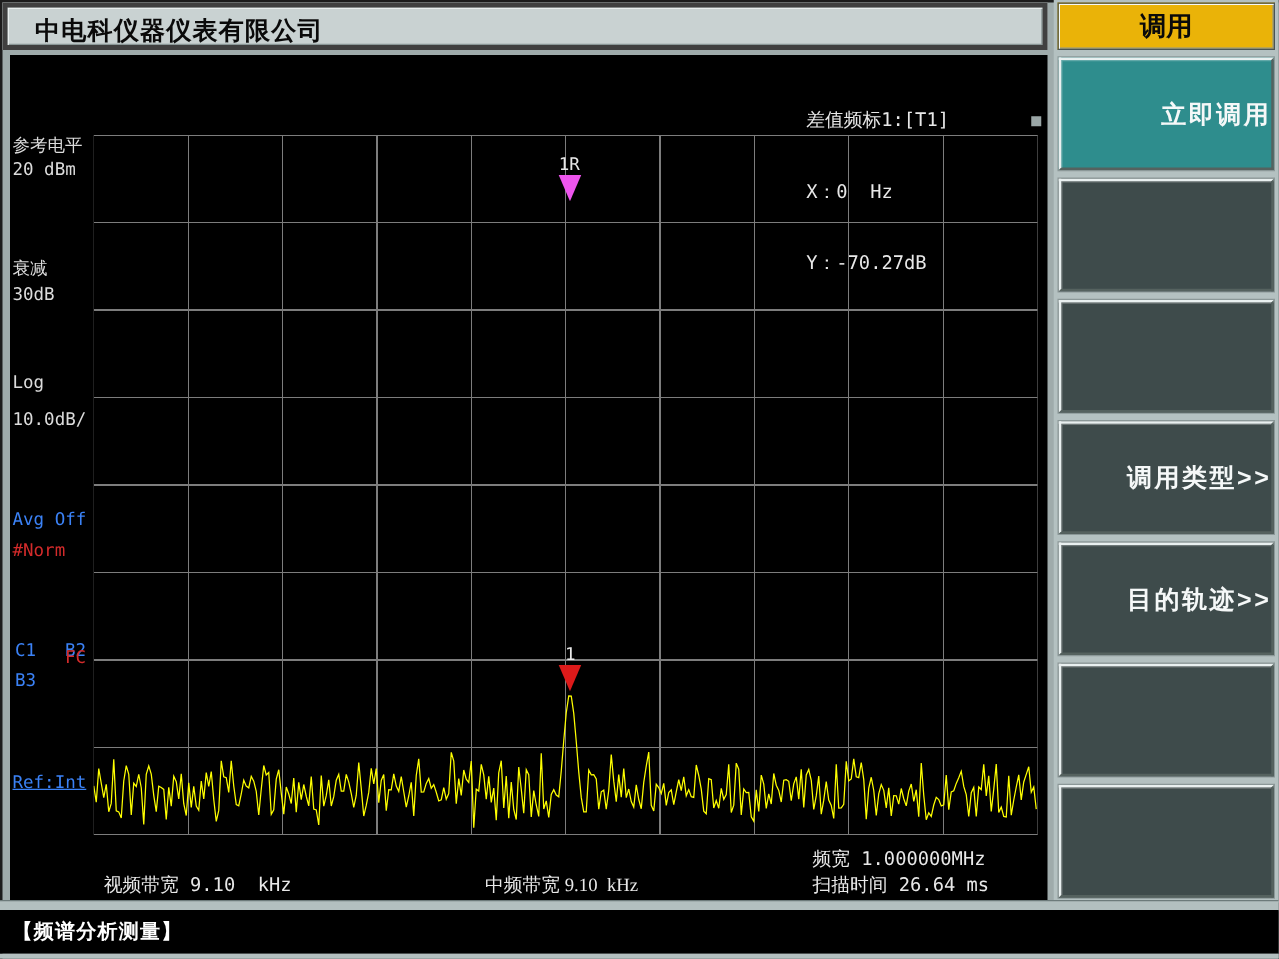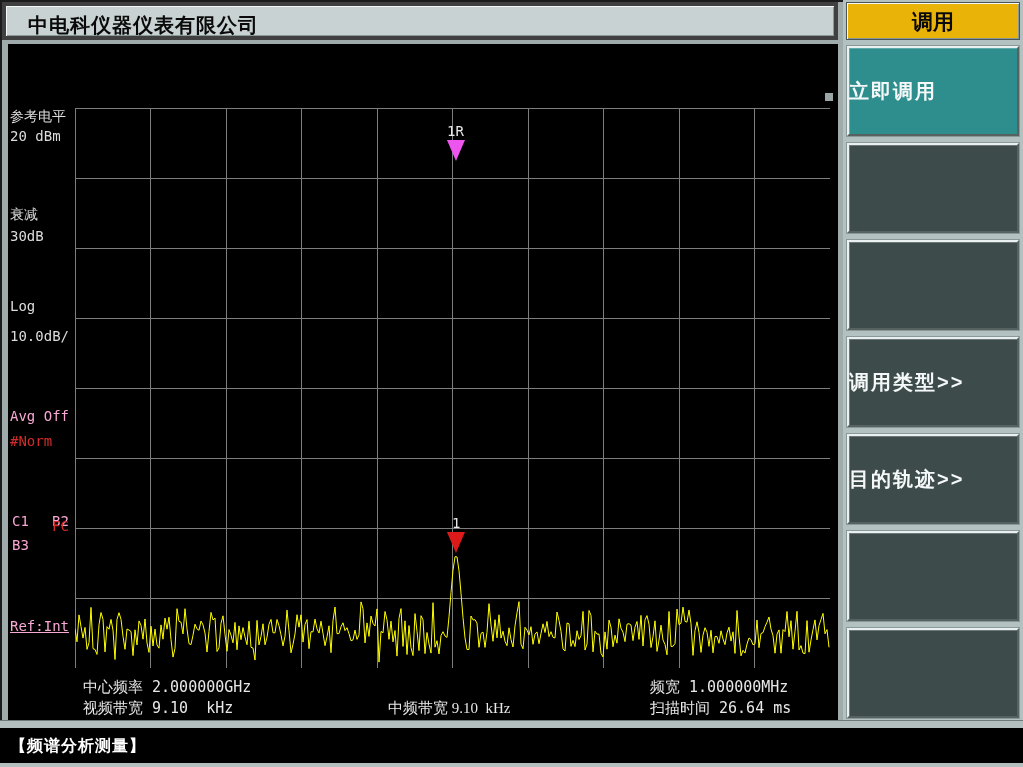--- a/index.html
+++ b/index.html
@@ -15,30 +15,30 @@
 
   
   .menu{position:absolute;left:843px;top:0;width:180px;height:722px;background:#b4c1c1;}
   .menu-header{position:absolute;left:3px;top:2px;width:174px;height:38px;background:#eab308;
     border:1px solid #4a5454;box-shadow:inset 1px 1px 0 #f4f8f8, inset -1px -1px 0 #8b9898;
     text-align:center;line-height:38px;font-size:21px;font-weight:bold;color:#0a0a0a;box-sizing:border-box;}
   .softkeys{position:absolute;left:0;top:46px;width:180px;}
   .softkey{position:absolute;left:4px;width:172px;height:90px;box-sizing:border-box;
     background:#3e4b4b;border:2px solid;border-color:#e9f0f0 #55625f #55625f #e9f0f0;
     box-shadow:0 0 0 1px #8b9898, inset 1px 1px 0 rgba(255,255,255,.25);
-    display:flex;align-items:center;justify-content:flex-start;
+    display:flex;align-items:center;justify-content:flex-end;
     color:#f5f8f8;font-size:20px;font-weight:bold;letter-spacing:2px;cursor:default;}
   .softkey.active{background:#2e8d8d;}
 
   
   .display{position:absolute;left:8px;top:44px;width:830px;height:676px;background:#000;}
   .mono{font-family:"DejaVu Sans Mono", monospace;}
   .readout{position:absolute;left:637px;top:5px;color:#e8e8e8;font-size:15px;line-height:19px;white-space:pre;}
   .ll{position:absolute;color:#dcdcdc;font-size:14px;white-space:pre;}
-  .ll.yellow{color:#f9a8d4;} .ll.red{color:#d42b2b;}
+  .ll.yellow{color:#3b82f6;} .ll.red{color:#d42b2b;}
   .ll-0{left:2px;top:64px;}  .ll-1{left:2px;top:84px;}
   .ll-2{left:2px;top:162px;} .ll-3{left:2px;top:184px;}
   .ll-4{left:2px;top:254px;} .ll-5{left:2px;top:284px;}
   .ll-6{left:2px;top:364px;} .ll-7{left:2px;top:389px;}
   .ll-8{left:4px;top:469px;} .ll-9{left:44px;top:469px;}
   .ll-10{left:4px;top:493px;}.ll-11{left:44px;top:474px;}
   .ll-12{left:2px;top:574px;text-decoration:underline;}
   #chart{position:absolute;left:67px;top:64px;}
   .ann{position:absolute;color:#e8e8e8;font-size:15px;white-space:pre;}
   .ann-cf{left:75px;top:634px;}  .ann-vbw{left:75px;top:655px;}
@@ -86,20 +86,25 @@
       <div class="softkey" style="top: 485px;">
         <span></span>
       </div>
       <div class="softkey" style="top: 582px;">
         <span></span>
       </div>
     </div>
 </div>
 
 <div class="display">
+  <div class="readout mono">
+    <div>差值频标1:[T1]</div>
+    <div>X：0  Hz</div>
+    <div>Y：-70.27dB</div>
+  </div>
 
   <div id="left-labels">
       <span class="ll mono ll-0">参考电平</span>
       <span class="ll mono ll-1">20 dBm</span>
       <span class="ll mono ll-2">衰减</span>
       <span class="ll mono ll-3">30dB</span>
       <span class="ll mono ll-4">Log</span>
       <span class="ll mono ll-5">10.0dB/</span>
       <span class="ll mono ll-6 yellow">Avg Off</span>
       <span class="ll mono ll-7 red">#Norm</span>
@@ -131,21 +136,20 @@
       <line x1="0" y1="420" x2="755" y2="420" stroke="#7d7d7d" stroke-width="1" shape-rendering="crispEdges"></line>
       <line x1="0" y1="490" x2="755" y2="490" stroke="#7d7d7d" stroke-width="1" shape-rendering="crispEdges"></line>
       <line x1="0" y1="560" x2="755" y2="560" stroke="#7d7d7d" stroke-width="1" shape-rendering="crispEdges"></line>
       <polyline points="0,520.7 2,533.8 4,506.9 6,518.6 8,530.1 10,519.4 12,541.4 14,534.7 16,499.4 18,540.6 20,541.5 22,546.4 24,516.8 26,504.5 28,511.4 30,543.9 32,518.6 34,521.2 36,511.4 38,522.2 40,551.5 42,511.4 44,504.7 46,511.3 48,528.3 50,541.3 52,521.0 54,522.0 56,523.5 58,547.6 60,521.8 62,536.9 64,512.9 66,517.3 68,531.2 70,511.0 72,535.0 74,544.4 76,518.2 78,538.0 80,521.1 82,536.9 84,540.2 86,516.9 88,531.2 90,510.1 92,521.2 94,509.2 96,531.6 98,549.1 100,540.3 102,500.7 104,513.4 106,514.1 108,525.9 110,500.7 112,520.8 114,535.7 116,536.6 118,527.2 120,516.2 122,520.9 124,522.3 126,513.0 128,516.9 130,525.1 132,544.0 134,523.4 136,504.4 138,512.0 140,510.0 142,543.5 144,539.9 146,515.3 148,507.8 150,526.5 152,543.3 154,521.6 156,527.2 158,534.8 160,514.4 162,541.7 164,517.9 166,531.7 168,519.6 170,529.0 172,536.7 174,513.2 176,539.3 178,540.0 180,552.0 182,512.4 184,536.9 186,528.5 188,515.8 190,536.8 192,529.3 194,516.2 196,511.4 198,524.8 200,524.8 202,511.5 204,517.7 206,526.8 208,537.9 210,528.2 212,502.1 214,522.8 216,544.8 218,536.3 220,525.9 222,506.7 224,519.2 226,506.8 228,534.1 230,516.4 232,511.6 234,540.6 236,523.7 238,523.9 240,511.1 242,520.9 244,525.1 246,513.2 248,525.4 250,537.7 252,528.8 254,517.8 256,544.7 258,512.4 260,499.0 262,525.7 264,525.6 266,518.7 268,514.8 270,522.6 272,519.7 274,525.8 276,532.8 278,531.9 280,522.1 282,531.4 284,526.9 286,493.9 288,500.8 290,534.9 292,514.9 294,528.4 296,508.0 298,515.4 300,518.0 302,500.9 304,554.1 306,523.4 308,524.8 310,503.5 312,511.9 314,531.3 316,513.1 318,533.9 320,522.5 322,548.1 324,510.3 326,500.6 328,538.4 330,512.8 332,546.5 334,517.6 336,539.6 338,547.6 340,505.6 342,523.3 344,542.6 346,507.7 348,511.8 350,545.6 352,524.5 354,536.0 356,545.1 358,494.7 360,539.2 362,532.7 364,546.0 366,527.6 368,523.7 370,528.0 372,529.4 374,508.9 376,484.6 378,462.2 380,448.7 382,448.9 384,462.7 386,485.2 388,509.5 390,529.9 392,541.5 394,541.5 396,508.0 398,511.9 400,511.7 402,515.1 404,539.3 406,525.4 408,524.1 410,539.4 412,524.2 414,495.7 416,516.9 418,533.3 420,511.7 422,529.8 424,506.8 426,530.1 428,523.2 430,533.3 432,537.7 434,519.8 436,531.6 438,539.0 440,517.9 442,504.8 444,493.7 446,536.2 448,540.8 450,519.3 452,522.1 454,526.9 456,518.7 458,536.3 460,526.1 462,523.9 464,535.7 466,525.5 468,515.8 470,524.5 472,513.4 474,528.6 476,523.7 478,529.3 480,529.9 482,504.0 484,512.4 486,523.3 488,540.9 490,543.0 492,515.0 494,515.8 496,538.4 498,532.4 500,538.6 502,522.7 504,531.5 506,527.7 508,503.4 510,542.0 512,536.1 514,502.5 516,507.4 518,543.9 520,523.2 522,526.1 524,526.0 526,545.4 528,548.9 530,523.9 532,541.2 534,512.1 536,519.2 538,538.7 540,527.1 542,535.2 544,510.8 546,520.2 548,524.3 550,533.6 552,516.2 554,515.7 556,517.0 558,532.6 560,519.1 562,513.5 564,531.4 566,507.4 568,538.0 570,511.9 572,507.6 574,516.2 576,539.5 578,528.7 580,512.8 582,543.4 584,532.1 586,517.2 588,532.0 590,536.4 592,546.8 594,503.5 596,538.4 598,538.3 600,535.5 602,501.1 604,516.7 606,515.2 608,499.1 610,513.4 612,514.1 614,502.0 616,515.7 618,547.4 620,522.5 622,513.8 624,524.4 626,544.4 628,527.1 630,519.7 632,524.3 634,538.3 636,522.3 638,544.8 640,528.5 642,528.6 644,535.3 646,522.8 648,531.0 650,536.7 652,524.9 654,519.2 656,533.1 658,523.8 660,545.4 662,502.5 664,528.2 666,547.8 668,542.3 670,545.1 672,536.0 674,529.9 676,531.7 678,536.8 680,535.8 682,512.0 684,539.7 686,525.5 688,524.6 690,518.7 692,514.2 694,509.0 696,521.1 698,527.7 700,545.2 702,526.2 704,521.9 706,545.2 708,521.6 710,523.6 712,503.5 714,528.8 716,512.7 718,541.2 720,523.3 722,503.3 724,542.0 726,537.6 728,545.1 730,545.6 732,512.6 734,544.2 736,532.0 738,521.6 740,511.9 742,531.9 744,517.6 746,511.5 748,505.4 750,525.8 752,521.6 754,539.3" fill="none" stroke="#ffff00" stroke-width="1"></polyline>
       <polygon points="371.973,32 389.973,32 380.973,53" fill="#ee55ee"></polygon>
       <text x="371.973" y="28" fill="#e8e8e8" font-size="14px" font-family="&quot;DejaVu Sans Mono&quot;, monospace">1R</text>
       <polygon points="371.973,424 389.973,424 380.973,445" fill="#dd1a1a"></polygon>
       <text x="376.973" y="420" fill="#e8e8e8" font-size="14px" font-family="&quot;DejaVu Sans Mono&quot;, monospace">1</text>
     </svg>
 
-  <span class="ann ann-cf mono">中心频率 2.000000GHz</span>
   <span class="ann ann-vbw mono">视频带宽 9.10  kHz</span>
   <span class="ann ann-ifbw mono">中频带宽 9.10  kHz</span>
   <span class="ann ann-span mono">频宽 1.000000MHz</span>
   <span class="ann ann-sweep mono">扫描时间 26.64 ms</span>
 
   <div class="cursor-dot"></div>
 </div>
 
 <div class="strip"></div>
 <div class="statusbar">

